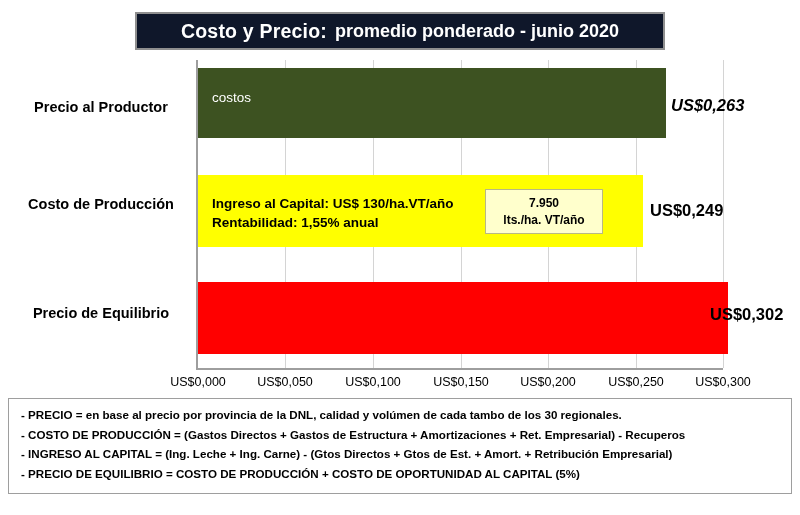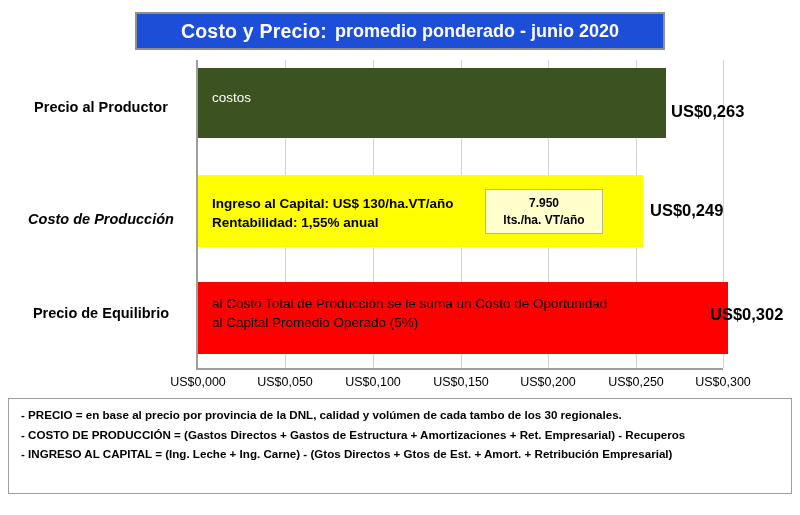--- a/index.html
+++ b/index.html
@@ -14,21 +14,21 @@
     width: 800px; height: 515px;
     background: #ffffff;
     overflow: hidden;
   }
 
   
   .title-bar {
     position: absolute;
     left: 135px; top: 12px;
     width: 530px; height: 38px;
-    background: #1d4ed8;
+    background: #0f172a;
     border: 2px solid #8f8f8f;
     display: flex;
     align-items: center;
     justify-content: center;
     color: #ffffff;
     white-space: nowrap;
   }
   .title-strong {
     font-size: 19.5px;
     font-weight: bold;
@@ -60,21 +60,21 @@
   .cat-label {
     position: absolute;
     left: 8px;
     width: 186px;
     text-align: center;
     font-size: 14.5px;
     font-weight: bold;
     color: #000000;
   }
   #cat0 { top: 99px; }
-  #cat1 { top: 211px; font-style: italic; }
+  #cat1 { top: 196px; }
   #cat2 { top: 305px; }
 
   
   .bar {
     position: absolute;
     display: block;
   }
   .bar-text {
     position: absolute;
     color: #000000;
@@ -133,21 +133,21 @@
   }
 
   
   .value {
     position: absolute;
     font-size: 16.5px;
     font-weight: bold;
     color: #000000;
     white-space: nowrap;
   }
-  #val0 { left: 671px; top: 102px; }
+  #val0 { left: 671px; top: 96px; font-style: italic; }
   #val1 { left: 650px; top: 201px; }
   #val2 { left: 710px; top: 305px; }
 
   
   .xtick {
     position: absolute;
     top: 375px;
     width: 80px;
     text-align: center;
     font-size: 12.5px;
@@ -205,33 +205,30 @@
     <div>Ingreso al Capital: US$ 130/ha.VT/año</div>
     <div>Rentabilidad: 1,55% anual</div>
   </div>
   <div id="callout">
     <div>7.950</div>
     <div>lts./ha. VT/año</div>
   </div>
   <div class="value" id="val1">US$0,249</div>
 
   <div class="bar" id="bar2"></div>
-  <div class="bar-text" id="bar2-text">
-    <div>al Costo Total de Producción se le suma un Costo de Oportunidad</div>
-    <div>al Capital Promedio Operado (5%)</div>
-  </div>
   <div class="value" id="val2">US$0,302</div>
 
   <div class="xtick" style="left:158px;">US$0,000</div>
   <div class="xtick" style="left:245px;">US$0,050</div>
   <div class="xtick" style="left:333px;">US$0,100</div>
   <div class="xtick" style="left:421px;">US$0,150</div>
   <div class="xtick" style="left:508px;">US$0,200</div>
   <div class="xtick" style="left:596px;">US$0,250</div>
   <div class="xtick" style="left:683px;">US$0,300</div>
 
   <div class="notes">
     <div class="note-line">- PRECIO = en base al precio por provincia de la DNL, calidad y volúmen de cada tambo de los 30 regionales.</div>
     <div class="note-line">- COSTO DE PRODUCCIÓN = (Gastos Directos + Gastos de Estructura + Amortizaciones + Ret. Empresarial) - Recuperos</div>
     <div class="note-line">- INGRESO AL CAPITAL = (Ing. Leche + Ing. Carne) - (Gtos Directos + Gtos de Est. + Amort. + Retribución Empresarial)</div>
+    <div class="note-line">- PRECIO DE EQUILIBRIO = COSTO DE PRODUCCIÓN + COSTO DE OPORTUNIDAD AL CAPITAL (5%)</div>
   </div>
 
 </div>
 
 </body></html>

